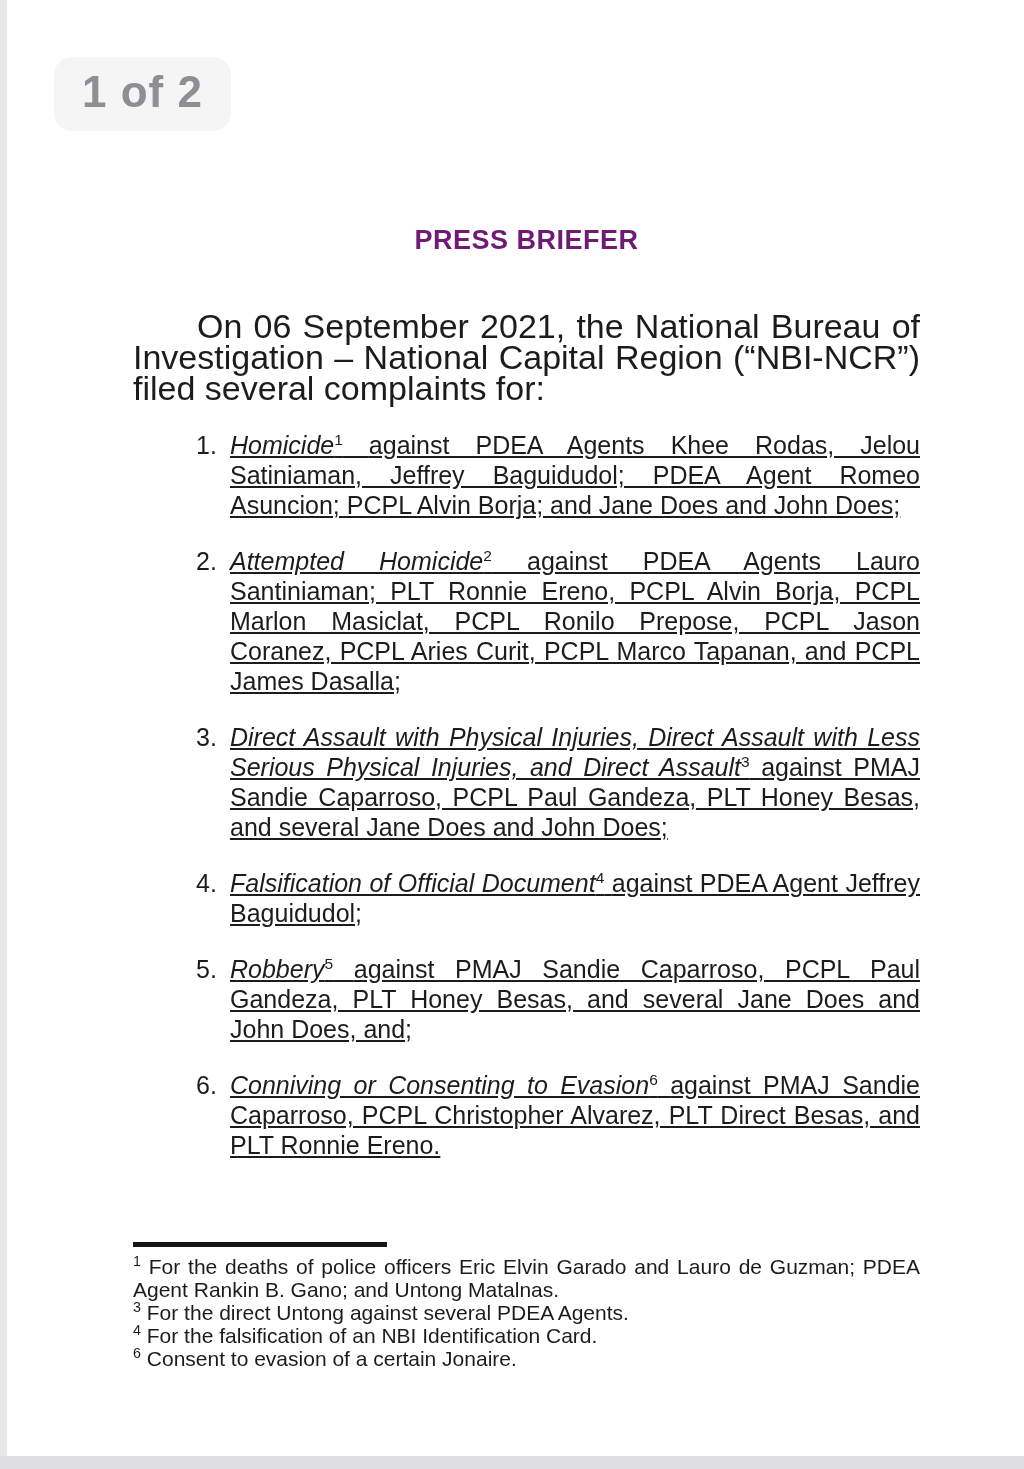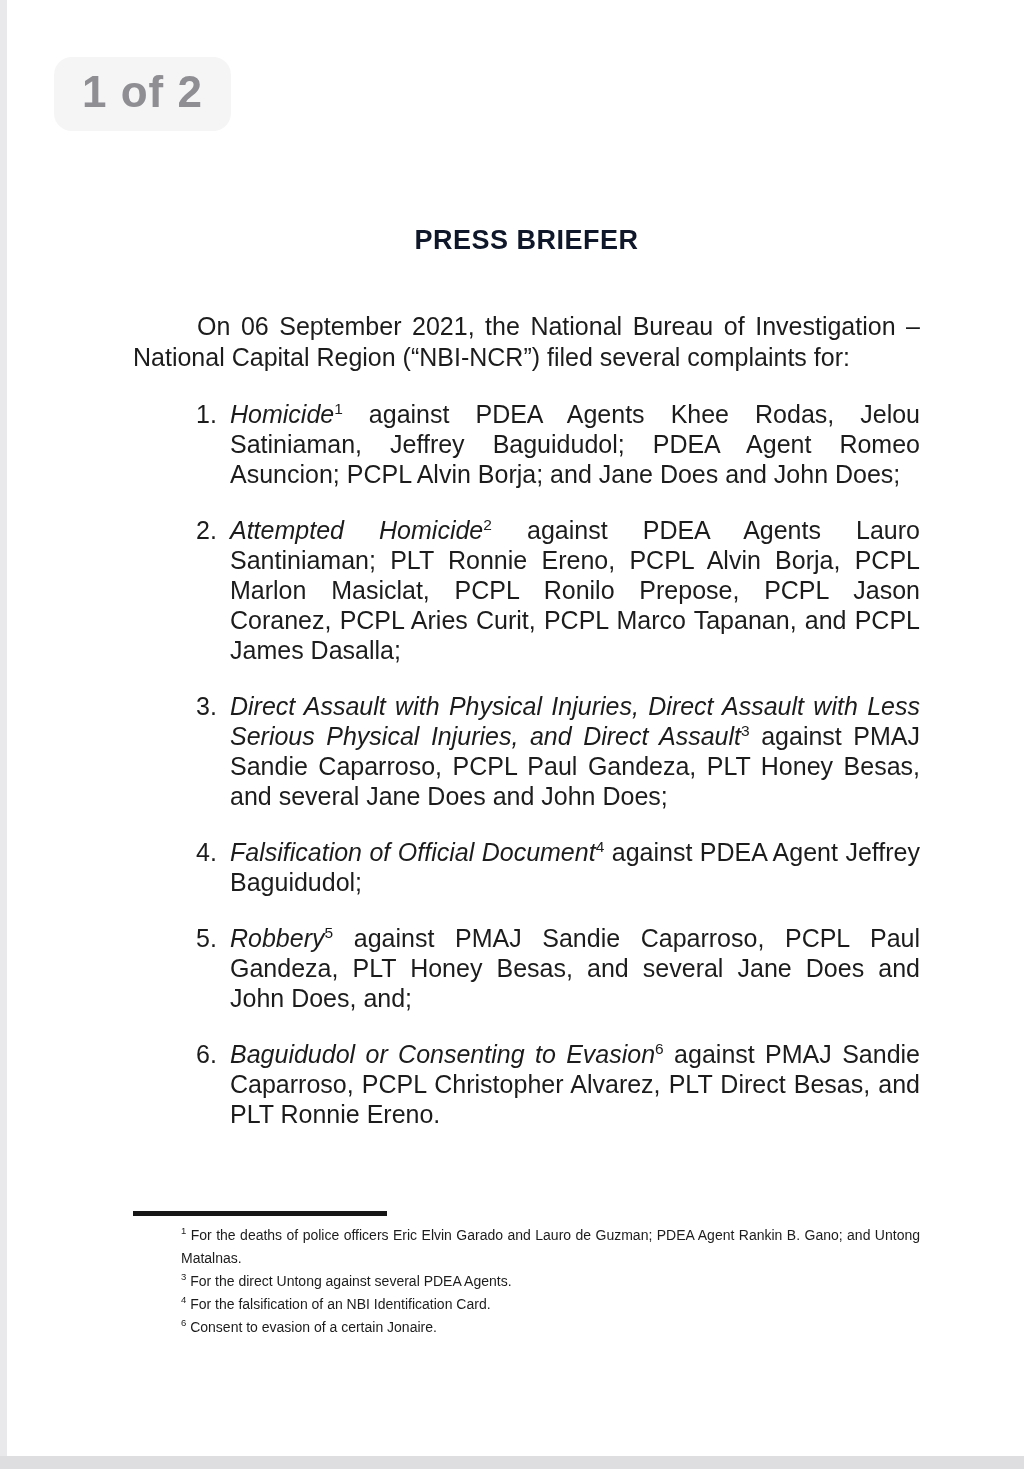--- a/index.html
+++ b/index.html
@@ -38,25 +38,25 @@
   }
   .content {
     padding: 0 104px 0 133px;
   }
   .doc-title {
     margin-top: 210px;
     text-align: center;
     font-weight: bold;
     font-size: 27px;
     letter-spacing: 0.5px;
-    color: #0f172a;
+    color: #701a75;
   }
   .intro {
     margin-top: 55px;
-    font-size: 25px;
+    font-size: 34px;
     line-height: 31px;
     text-align: justify;
     text-indent: 64px;
   }
   .complaints {
     margin-top: 26px;
     list-style: none;
   }
   .complaint {
     display: flex;
@@ -65,38 +65,38 @@
     font-size: 25px;
     line-height: 30px;
   }
   .complaint .num {
     width: 34px;
     flex: none;
   }
   .complaint .body {
     flex: 1;
     text-align: justify;
+    text-decoration: underline;
   }
   .charge { font-style: italic; }
   sup.ref {
     font-size: 0.62em;
     vertical-align: super;
     line-height: 0;
   }
   .fn-rule {
     margin-top: 82px;
     width: 254px;
     height: 5px;
     background: #161616;
   }
   .footnotes {
     margin-top: 8px;
-    font-size: 14px;
+    font-size: 21px;
     line-height: 23px;
-    margin-left: 48px;
   }
   .footnote { text-align: justify; }
   .fn-marker {
     font-size: 0.68em;
     vertical-align: super;
     line-height: 0;
   }
 </style>
 </head>
 <body>
@@ -134,21 +134,21 @@
         <div class="body"><span class="charge">Falsification of Official Document</span><sup class="ref">4</sup>
           <span>against PDEA Agent Jeffrey Baguidudol;</span></div>
       </li>
       <li class="complaint">
         <span class="num">5.</span>
         <div class="body"><span class="charge">Robbery</span><sup class="ref">5</sup>
           <span>against PMAJ Sandie Caparroso, PCPL Paul Gandeza, PLT Honey Besas, and several Jane Does and John Does, and;</span></div>
       </li>
       <li class="complaint">
         <span class="num">6.</span>
-        <div class="body"><span class="charge">Baguidudol or Consenting to Evasion</span><sup class="ref">6</sup>
+        <div class="body"><span class="charge">Conniving or Consenting to Evasion</span><sup class="ref">6</sup>
           <span>against PMAJ Sandie Caparroso, PCPL Christopher Alvarez, PLT Direct Besas, and PLT Ronnie Ereno.</span></div>
       </li>
     </ol>
 
     <div class="fn-rule"></div>
 
     <div class="footnotes">
       <p class="footnote"><sup class="fn-marker">1</sup>
         <span>For the deaths of police officers Eric Elvin Garado and Lauro de Guzman; PDEA Agent Rankin B. Gano; and Untong Matalnas.</span></p>
       <p class="footnote"><sup class="fn-marker">3</sup>

